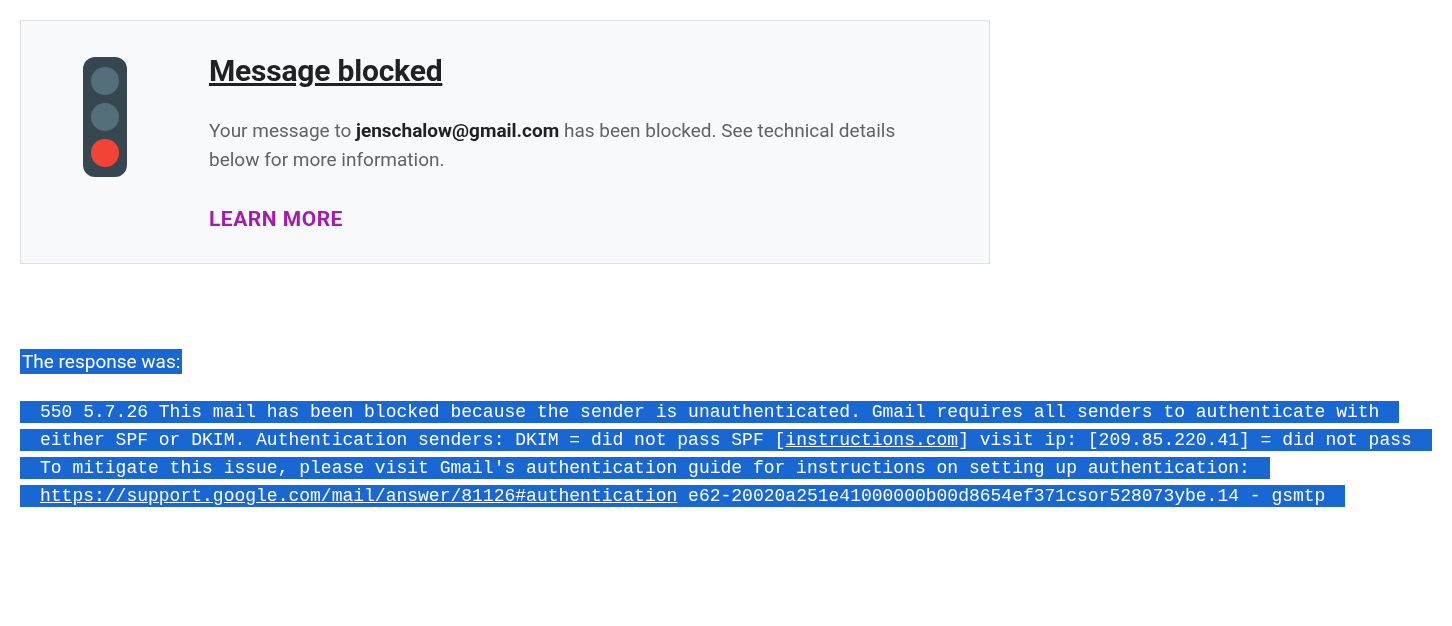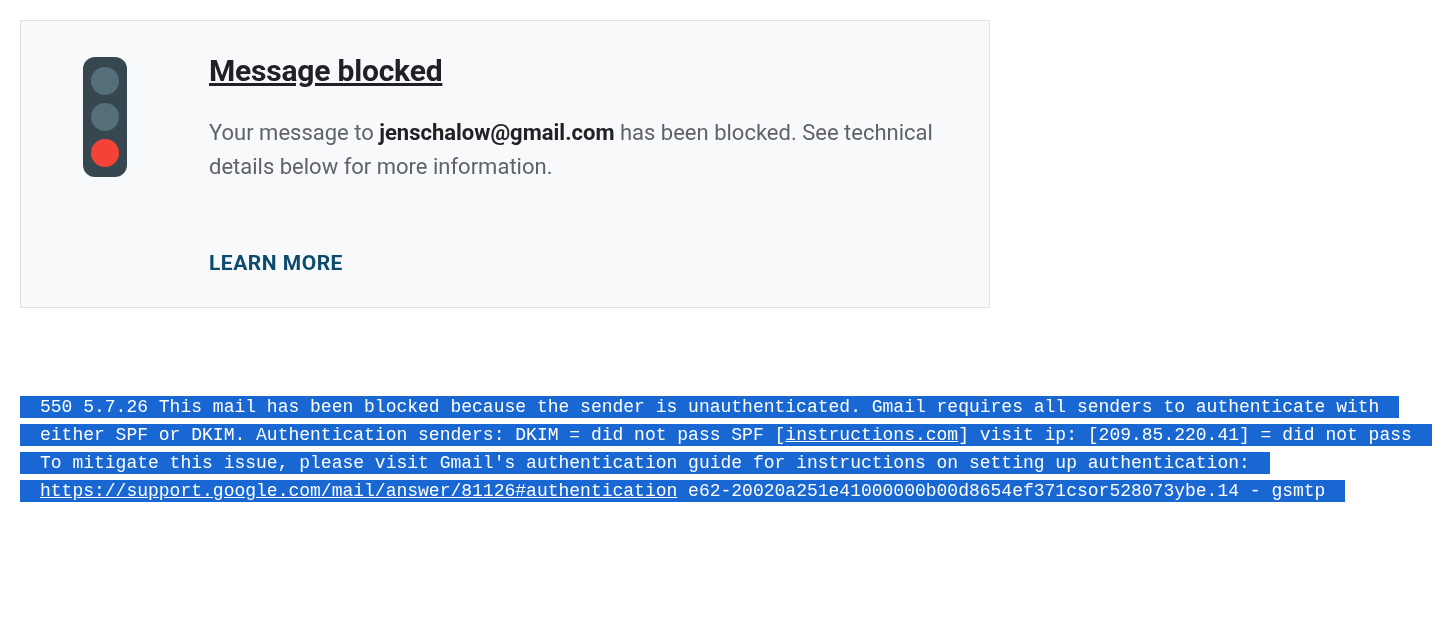--- a/index.html
+++ b/index.html
@@ -31,34 +31,34 @@
     }
     .card-title {
       font-size: 30px;
       font-weight: 700;
       color: #202124;
       margin-bottom: 28px;
       letter-spacing: -0.2px;
       text-decoration: underline;
     }
     .card-description {
-      font-size: 22px;
+      font-size: 19px;
       color: #5f6368;
       line-height: 1.55;
-      margin-bottom: 67px;
+      margin-bottom: 32px;
     }
     .card-description .email {
       font-weight: 700;
       color: #202124;
     }
     .learn-more-link {
       display: inline-block;
       font-size: 21px;
       font-weight: 700;
-      color: #0c4a6e;
+      color: #a21caf;
       text-decoration: none;
       letter-spacing: 0.5px;
     }
     .response-section {
       margin-top: 86px;
     }
     .response-label {
       display: inline;
       font-size: 19px;
       color: #fff;
@@ -97,19 +97,20 @@
   <div class="card-content">
     <h1 class="card-title">Message blocked</h1>
     <p class="card-description">
       <span>Your message to </span><span class="email">jenschalow@gmail.com</span><span> has been blocked. See technical details below for more information.</span>
     </p>
     <a href="#" class="learn-more-link">LEARN MORE</a>
   </div>
 </div>
 
 <div class="response-section">
+  <span class="response-label">The response was:</span>
   <div class="response-body">
     <div><span class="hl">550 5.7.26 This mail has been blocked because the sender is unauthenticated. Gmail requires all senders to authenticate with</span></div>
     <div><span class="hl"><span>either SPF or DKIM. Authentication senders: DKIM = did not pass SPF [</span><span class="link">instructions.com</span><span>] visit ip: [209.85.220.41] = did not pass</span></span></div>
     <div><span class="hl">To mitigate this issue, please visit Gmail's authentication guide for instructions on setting up authentication:</span></div>
     <div><span class="hl"><span class="link">https://support.google.com/mail/answer/81126#authentication</span><span> e62-20020a251e41000000b00d8654ef371csor528073ybe.14 - gsmtp</span></span></div>
   </div>
 </div>
 
 </body></html>

